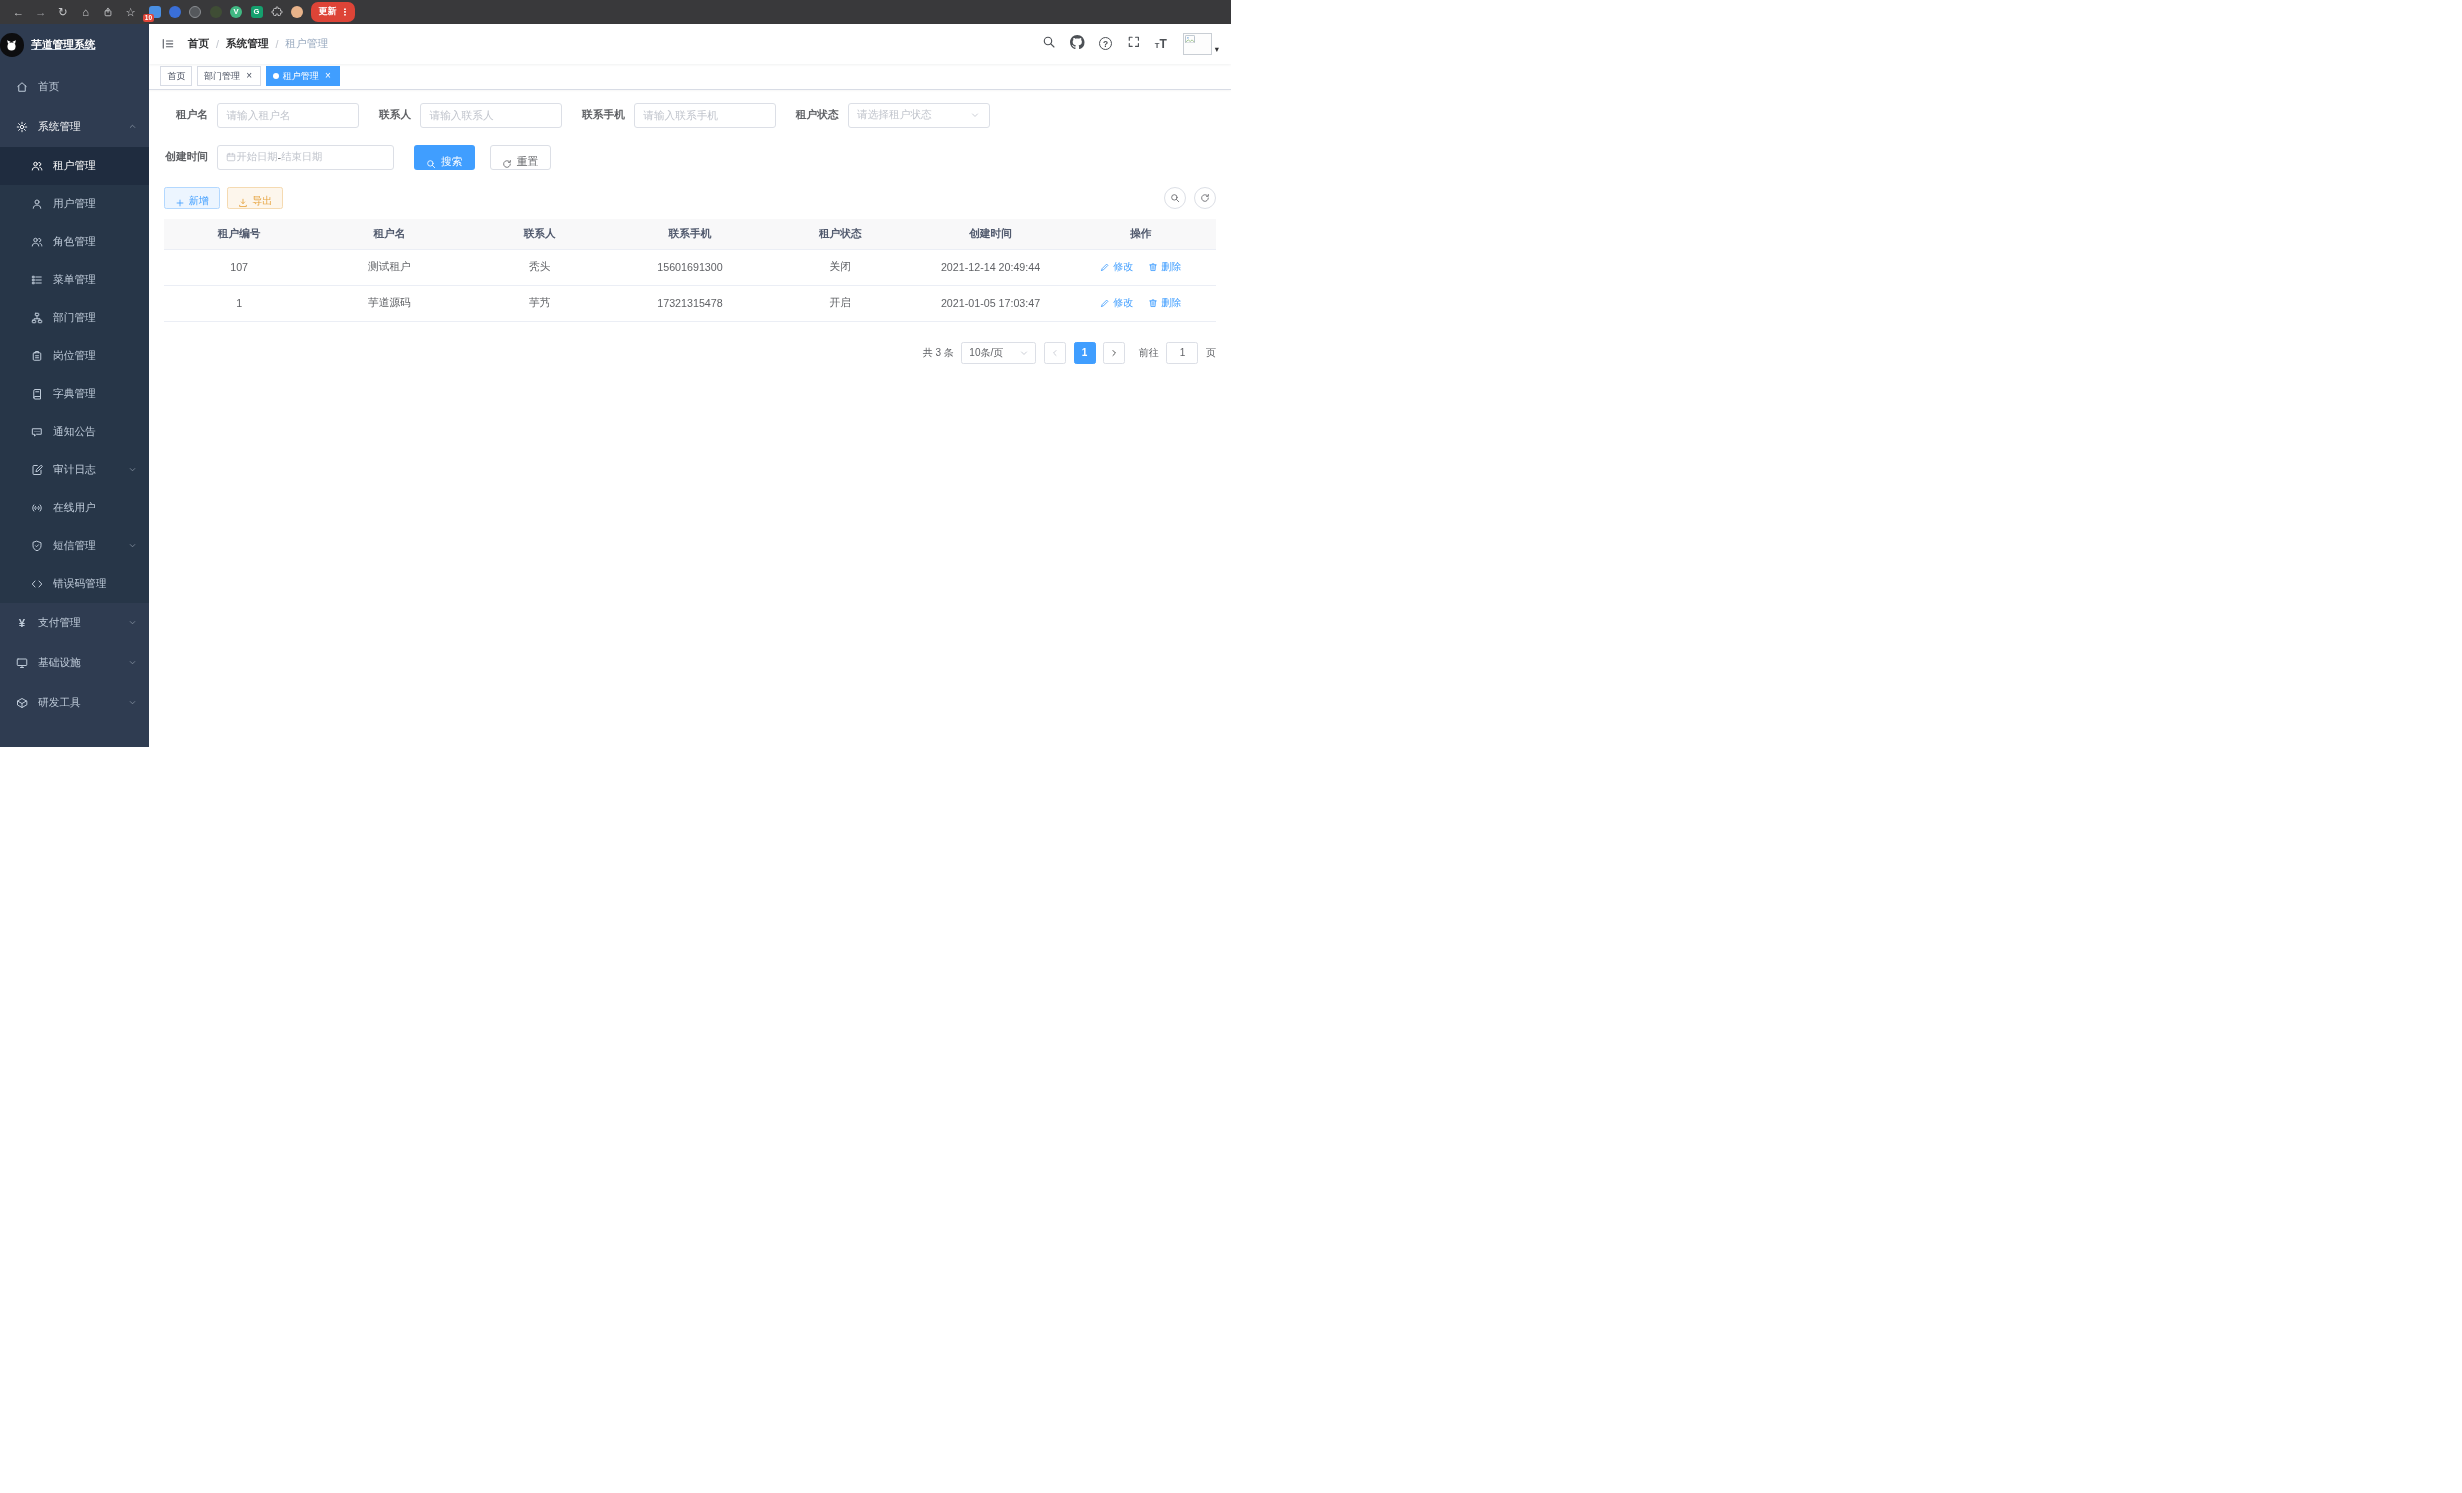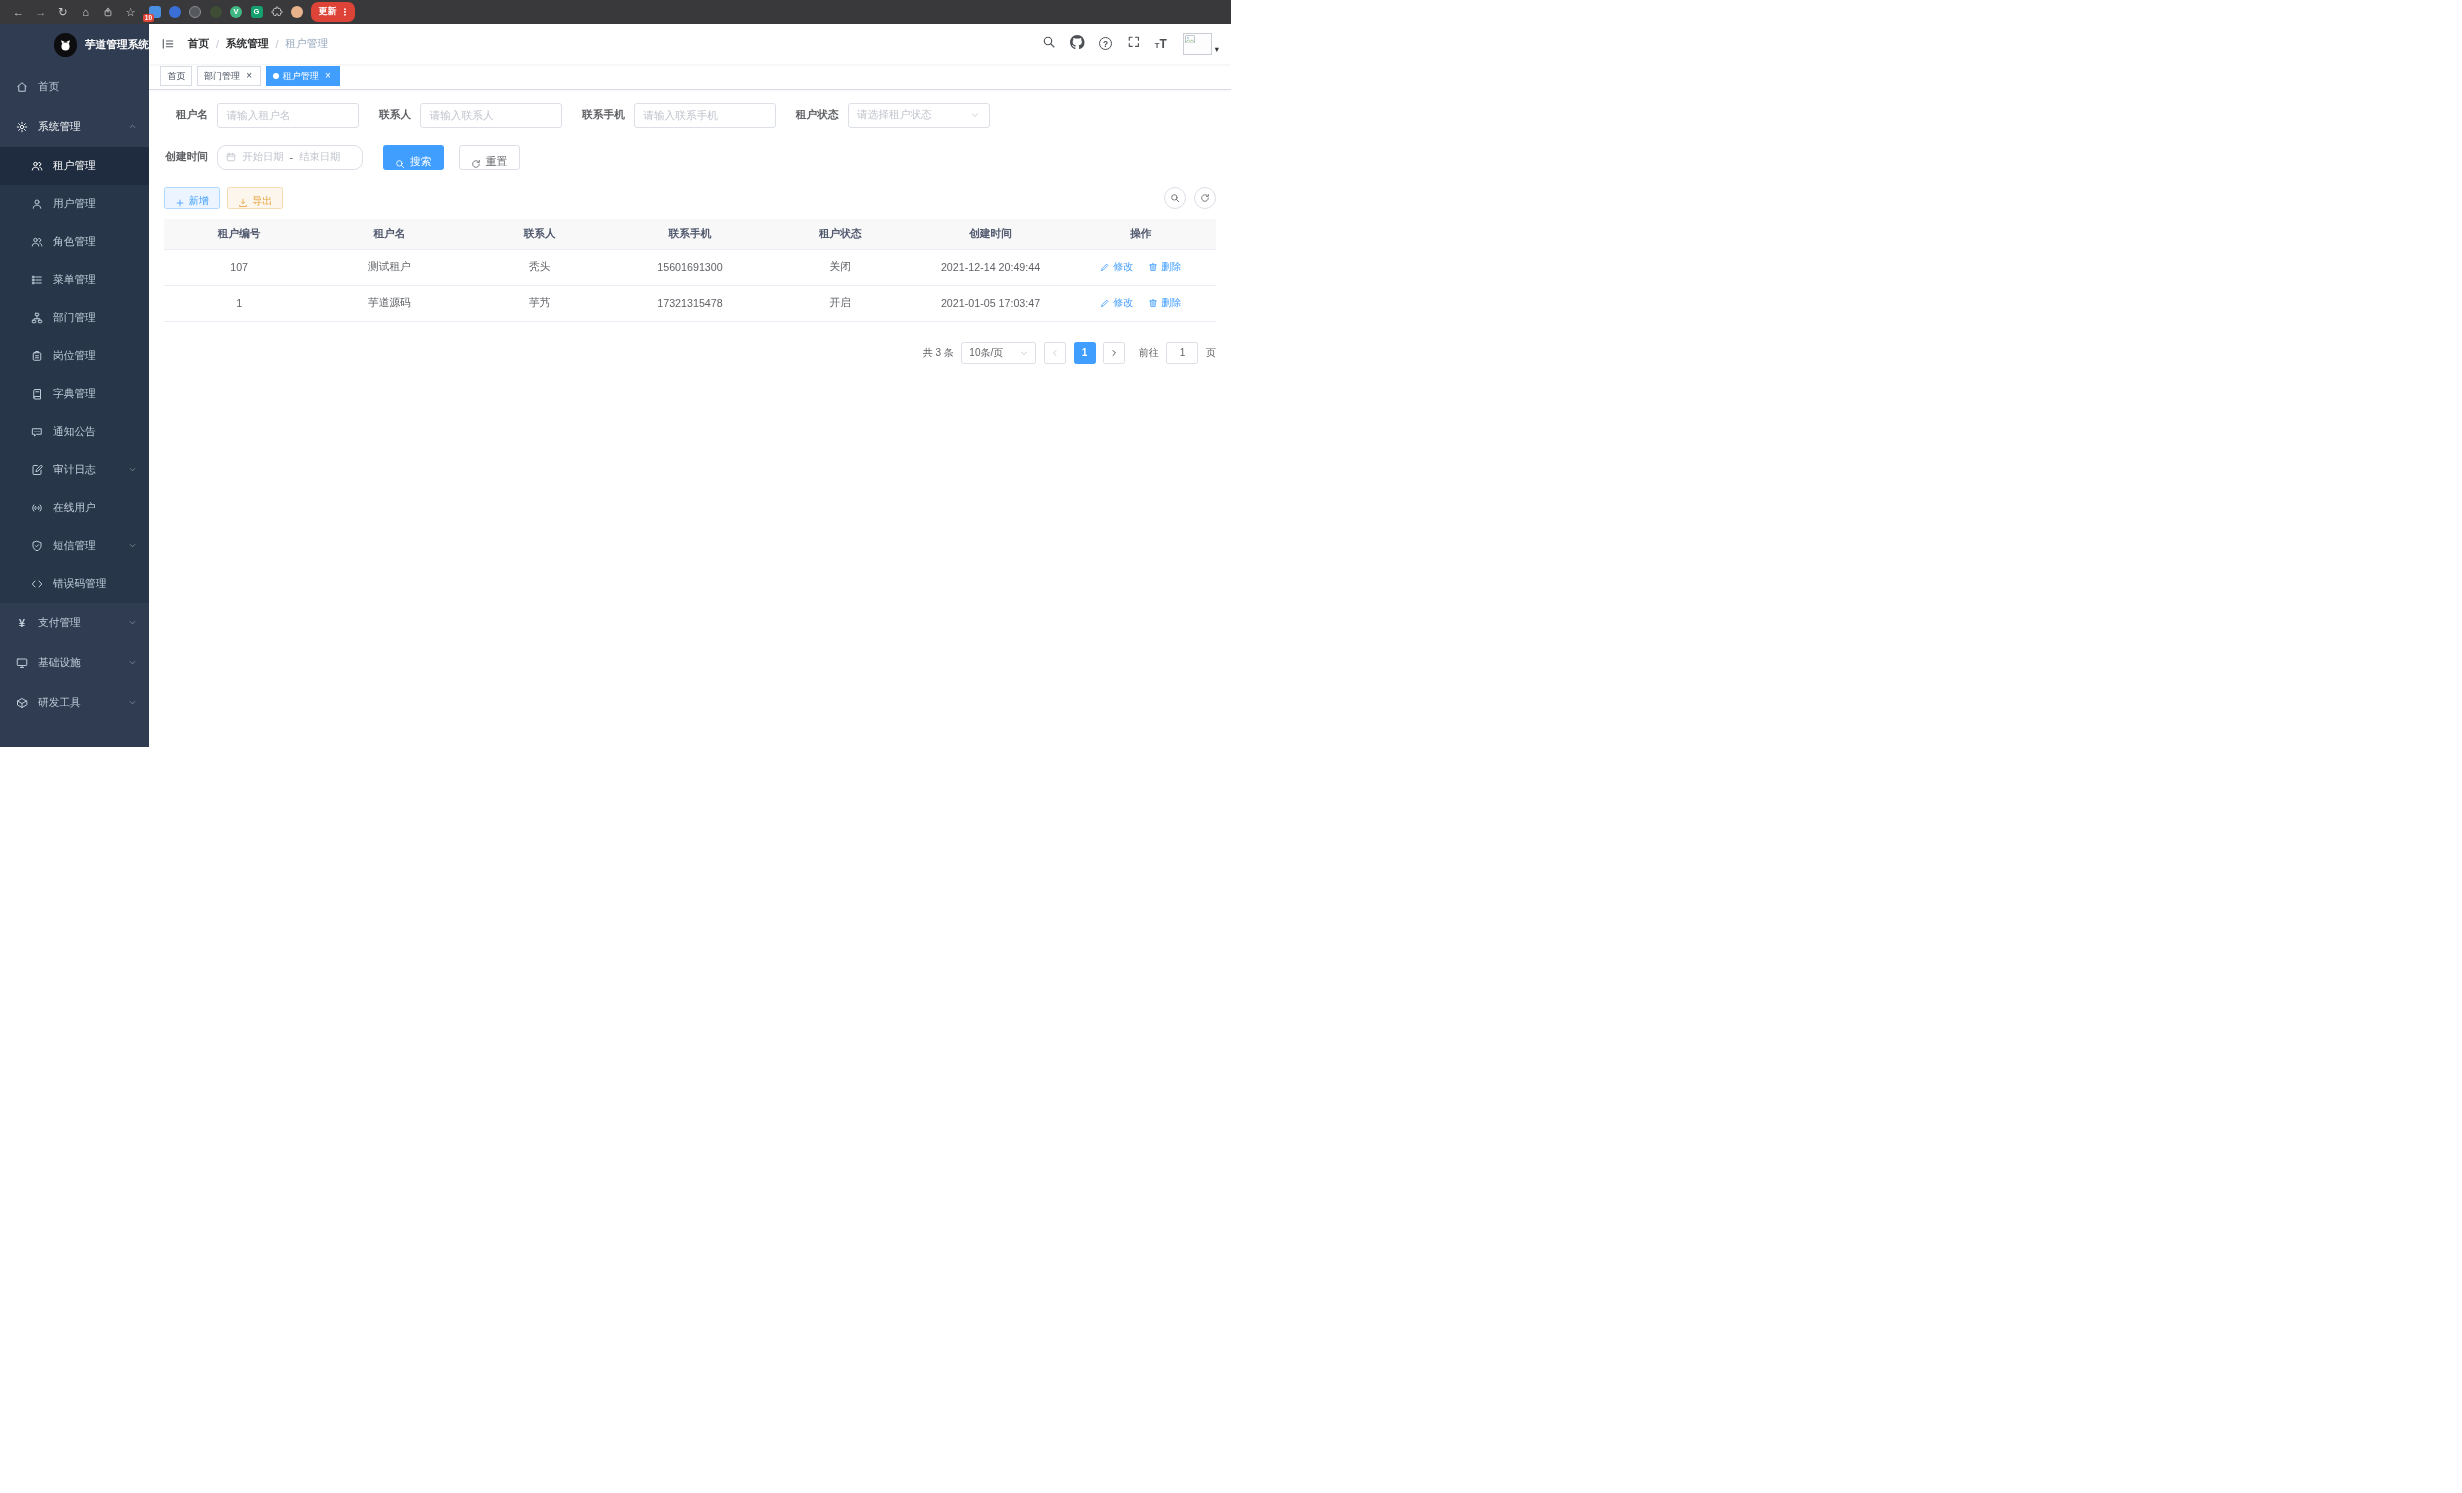--- a/index.html
+++ b/index.html
@@ -32,21 +32,21 @@
     align-items:center; justify-content:center; }
   .update-pill { background:#dd4437; border-radius:7px; height:20px; padding:0 5.3px 0 7.6px;
     display:flex; align-items:center; gap:3.8px; color:#fff; font-size:9px; font-weight:700;
     cursor:pointer; flex-shrink:0; }
 
   
   .app { display:flex; height:723px; }
 
   
   .sidebar { width:149px; background:#2f3c51; color:#bfcbd9; flex-shrink:0; overflow:hidden; }
-  .logo-row { height:43px; display:flex; align-items:center; justify-content:flex-end; gap:7.6px; cursor:pointer; }
+  .logo-row { height:43px; display:flex; align-items:center; justify-content:flex-start; gap:7.6px; cursor:pointer;text-decoration:underline; }
   .logo-img { width:23.6px; height:23.6px; border-radius:50%; background:#0d0d0f; display:flex;
     align-items:center; justify-content:center; flex-shrink:0; }
   .logo-title { color:#fff; font-weight:700; font-size:10.7px; }
   .menu-item { height:40px; display:flex; align-items:center; padding:0 12px 0 16px; gap:10px;
     font-size:10.7px; cursor:pointer; }
   .menu-item .label { flex:1; white-space:nowrap; }
   .menu-item .chev { color:#8b97a5; width:9px; height:9px; }
   .menu-item .chev.up { transform:rotate(180deg); }
   .menu-item.parent-open { color:#f1f3f6; }
   .submenu { background:#273648; }
@@ -90,21 +90,21 @@
   .filter-row { display:flex; align-items:center; margin-bottom:17px; }
   .f-item { display:flex; align-items:center; margin-right:20px; }
   .f-label { font-size:10.7px; font-weight:700; color:#606266; margin-right:9px;
     min-width:44px; text-align:right; white-space:nowrap; }
   .input, input.input { width:142px; height:25px; border:0.8px solid #dcdfe6; border-radius:3px;
     padding:0 8.4px; font-size:10.7px; color:#606266; background:#fff; display:flex; align-items:center;
     font-family:inherit; outline:none; }
   input.input::placeholder { color:#c0c4cc; }
   .sel { justify-content:space-between; cursor:pointer; }
   .ph { color:#c0c4cc; }
-  .date-range { width:146px; gap:6px; color:#c0c4cc; cursor:pointer;border-radius:9px; }
+  .date-range { width:177px; color:#c0c4cc; cursor:pointer; }
   .date-range .sep { color:#606266; }
   .date-range .ph { font-size:10.3px; }
 
   
   .btn { height:25px; padding:0 11.4px; border-radius:3px; font-size:10.7px; display:inline-flex;
     align-items:flex-end; gap:4.6px; cursor:pointer; border:0.8px solid transparent; white-space:nowrap;
     font-family:inherit; }
   .btn-primary { background:#409eff; color:#fff; }
   .btn-default { background:#fff; border-color:#dcdfe6; color:#606266; }
   .btn-sm { height:22px; padding:0 10px; font-size:10px; border-radius:2.3px; gap:3.8px; }

